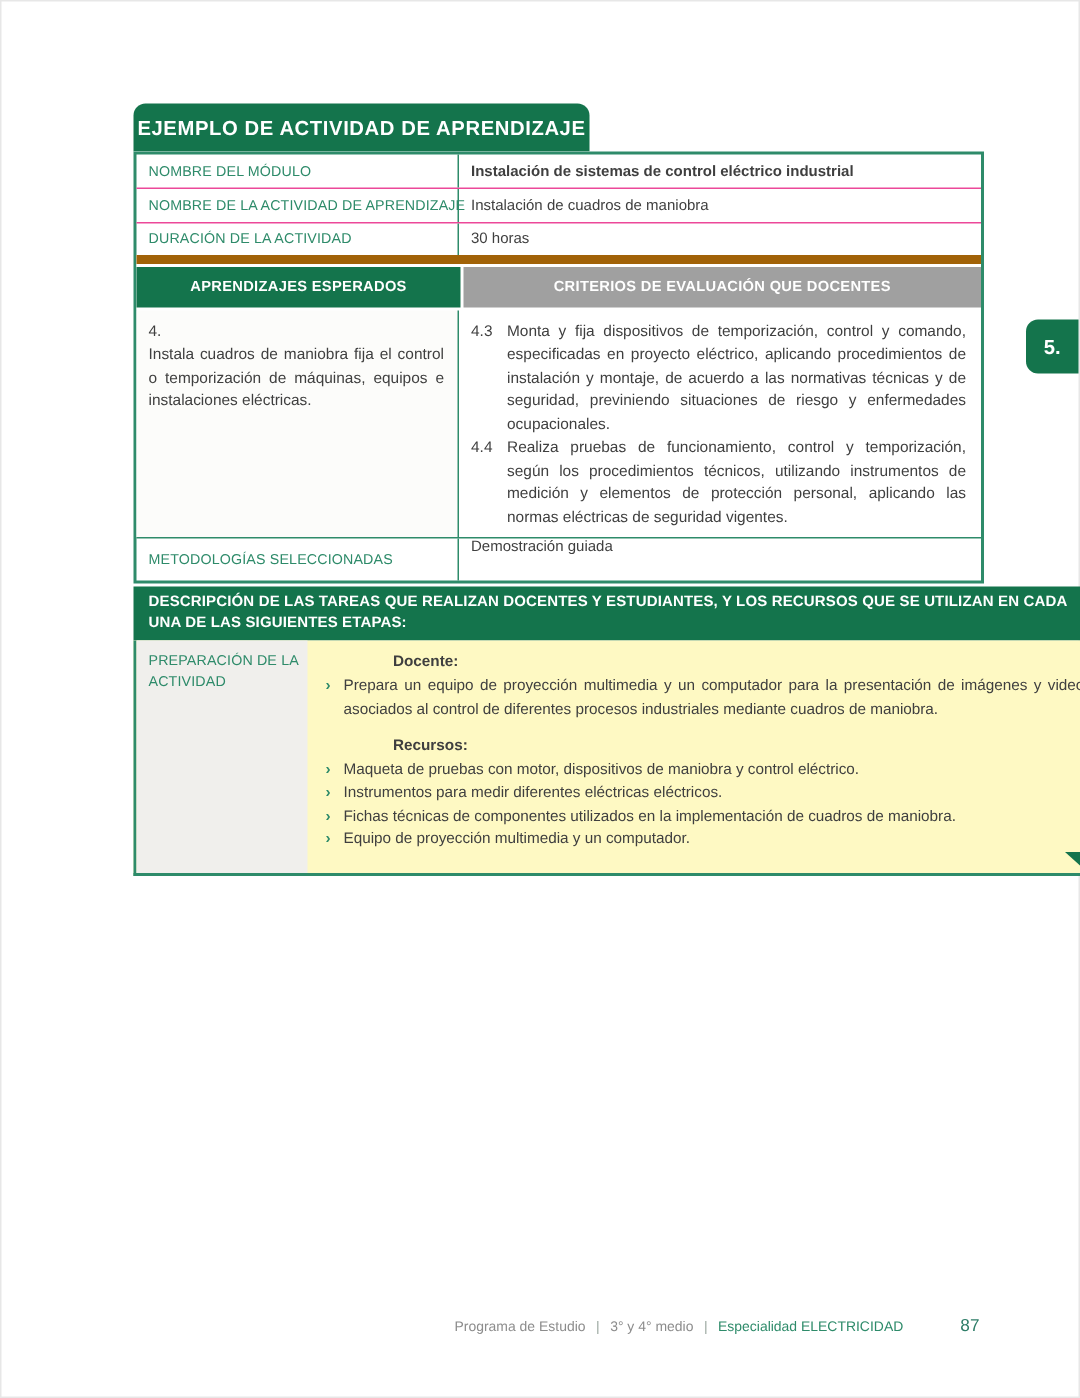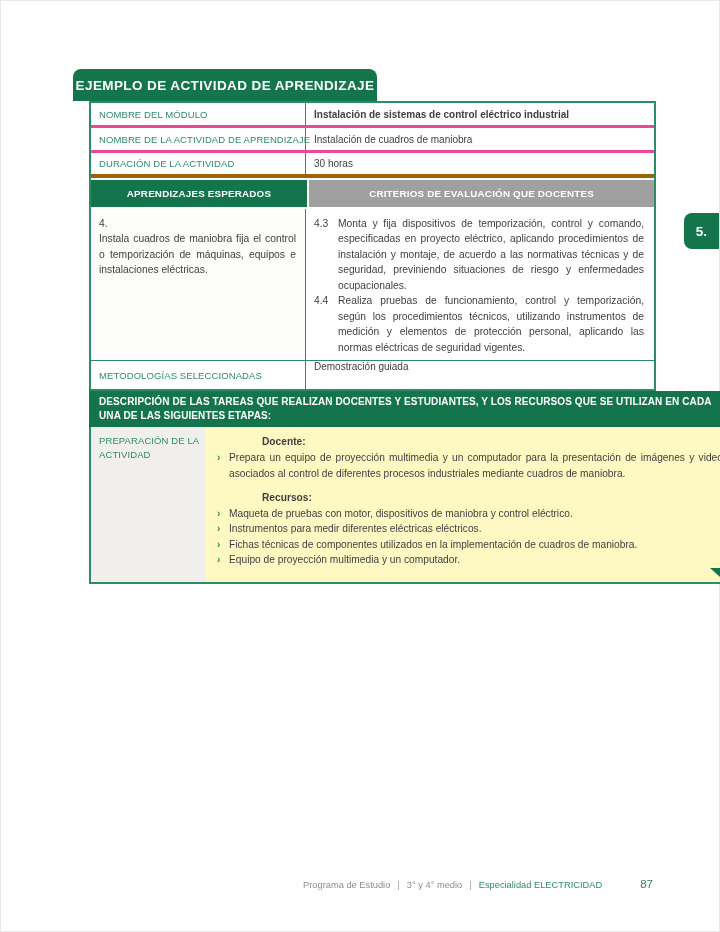--- a/index.html
+++ b/index.html
@@ -1,33 +1,33 @@
 <!DOCTYPE html>
 <html><head>
 <meta charset="utf-8">
 <style>
   html,body{margin:0;padding:0;background:#fff;}
   body{width:720px;height:932px;position:relative;font-family:"Liberation Sans",sans-serif;color:#3f3f3f;}
   .page{position:absolute;inset:0;background:#fff;border:1px solid #e7e7e7;box-sizing:border-box;}
 
   
-  .title-box{position:absolute;left:72px;top:68px;width:304px;height:32px;background:#14744c;
+  .title-box{position:absolute;left:88px;top:68px;width:304px;height:32px;background:#14744c;
     border-radius:8px 8px 0 0;display:flex;align-items:center;justify-content:center;
     color:#fff;font-size:13.5px;font-weight:bold;letter-spacing:.4px;box-sizing:border-box;}
 
   
   .block1{position:absolute;left:88px;top:100px;width:567px;border:2px solid #2e8b6a;box-sizing:border-box;background:#fff;}
-  .info-row{display:flex;height:22px;border-bottom:3px solid #ec4899;align-items:center;}
+  .info-row{display:flex;height:22px;border-bottom:1px solid #ec4899;align-items:center;}
   .info-row:nth-child(3){height:21px;border-bottom:none;}
   .cell-label{width:215px;border-right:1px solid #2e8b6a;box-sizing:border-box;padding:0 0 0 8px;
     color:#2e8b6a;font-size:9.5px;letter-spacing:.1px;align-self:stretch;display:flex;align-items:center;white-space:nowrap;}
   .cell-value{flex:1;padding:0 8px;font-size:10px;}
   .cell-value.bold{font-weight:bold;}
 
-  .header-row{display:flex;border-top:4px solid #a16207;background:#fff;padding:2px 0;gap:2px;height:27px;}
+  .header-row{display:flex;border-top:6px solid #a16207;background:#fff;padding:2px 0;gap:2px;height:27px;}
   .hdr-left{width:216px;background:#14744c;color:#fff;font-weight:bold;font-size:9.8px;
     display:flex;align-items:center;justify-content:center;letter-spacing:.2px;}
   .hdr-right{flex:1;background:#a0a0a0;color:#fff;font-weight:bold;font-size:9.8px;
     display:flex;align-items:center;justify-content:center;letter-spacing:.2px;}
 
   .content-row{display:flex;height:151px;}
   .content-left{width:215px;border-right:1px solid #2e8b6a;box-sizing:border-box;padding:7px 9px 0 8px;
     font-size:10.3px;line-height:1.5;background:#fcfcfa;}
   .content-left .num{display:block;}
   .content-left .txt{display:block;text-align:justify;}

